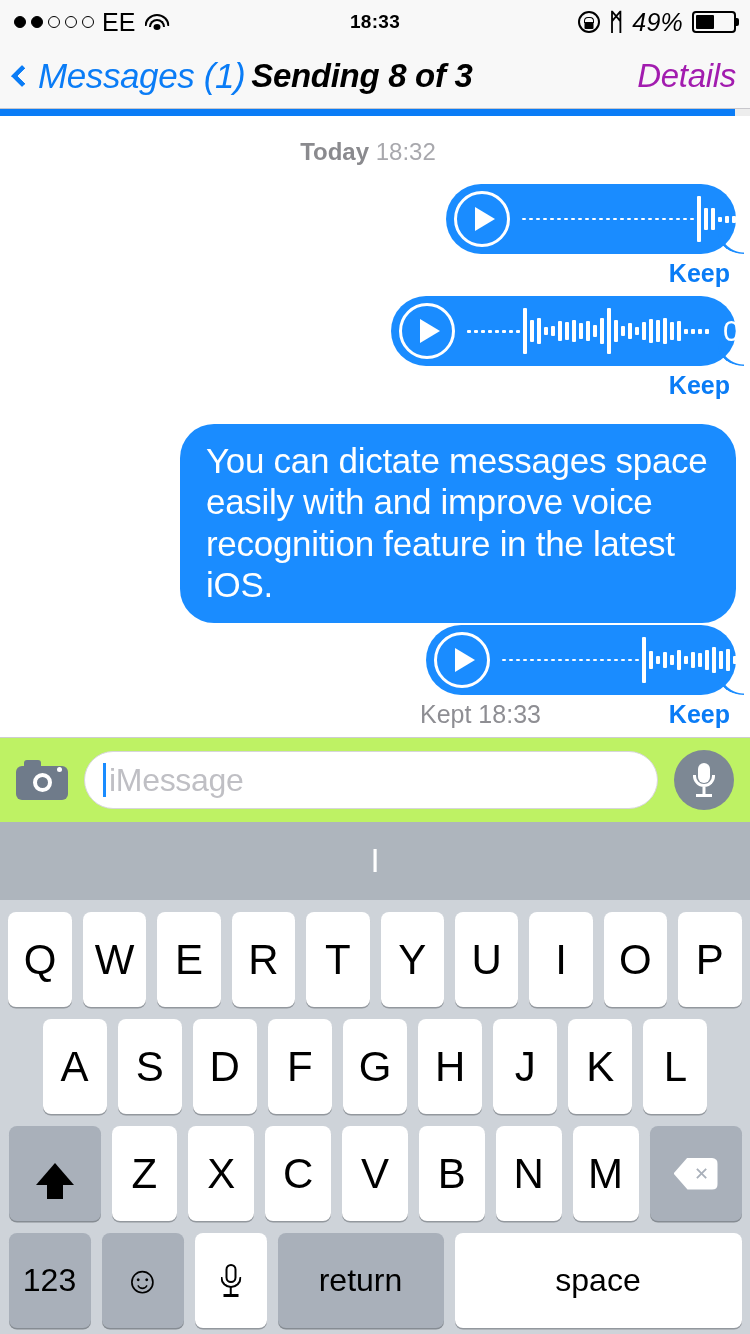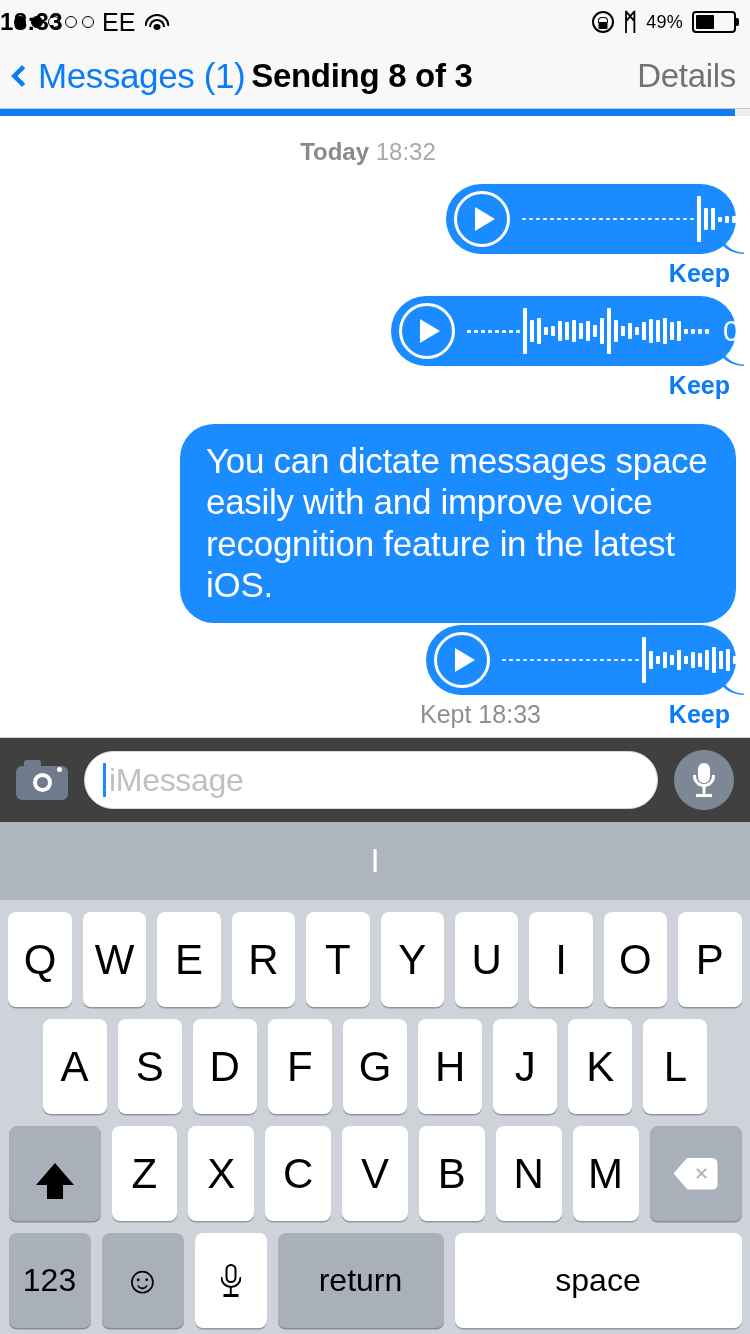--- a/index.html
+++ b/index.html
@@ -22,45 +22,45 @@
   .dots { display:flex; align-items:center; gap:5px; }
   .dot { width:12px; height:12px; border-radius:50%; border:1.8px solid #000; }
   .dot.filled { background:#000; }
   .carrier { font-size:25px; letter-spacing:0.2px; font-weight:400; }
   .wifi { width:26px; height:20px; position:relative; display:inline-block; }
   .wifi i { position:absolute; left:50%; transform:translateX(-50%); border:2.6px solid #000; border-bottom:none;
             border-radius:50% 50% 0 0 / 100% 100% 0 0; }
   .wifi i:nth-child(1){ width:25px; height:12px; top:2px;}
   .wifi i:nth-child(2){ width:16px; height:8px; top:7px;}
   .wifi i:nth-child(3){ width:7px; height:4px; top:12px; background:#000; border-radius:50%; border:none; height:6px;}
-  .sb-center { position:absolute; left:0; right:0; text-align:left; font-size:24px; font-weight:700; letter-spacing:0.3px; }
+  .sb-center { position:absolute; left:0; right:0; text-align:center; font-size:19px; font-weight:700; letter-spacing:0.3px; }
   .sb-right { margin-left:auto; display:flex; align-items:center; gap:9px; }
   .rotlock { width:22px; height:22px; border:2px solid #000; border-radius:50%; position:relative; }
   .rotlock::before { content:""; position:absolute; left:50%; top:4px; transform:translateX(-50%);
      width:8px; height:5px; border:1.8px solid #000; border-bottom:none; border-radius:4px 4px 0 0; }
   .rotlock::after { content:""; position:absolute; left:50%; top:9px; transform:translateX(-50%);
      width:9px; height:7px; background:#000; border-radius:1px; }
   .bt { font-size:24px; line-height:1; font-weight:700; }
-  .batt-pct { font-size:18px; letter-spacing:0.2px; }
+  .batt-pct { font-size:25px; letter-spacing:0.2px;font-style:italic; }
   .battery { width:44px; height:22px; border:2px solid #000; border-radius:4px; position:relative; padding:2px; }
   .battery::after { content:""; position:absolute; right:-5px; top:50%; transform:translateY(-50%);
     width:3px; height:8px; background:#000; border-radius:0 2px 2px 0; }
   .battery span { display:block; height:100%; background:#000; border-radius:1px; }
 
   
   .navbar {
     flex:0 0 65px; height:65px; background:#f8f8f8; display:flex; align-items:center;
-    padding:0 14px; position:relative; border-bottom:0.5px solid #c8c7cc;
+    padding:0 14px; position:relative; border-bottom:0.5px solid #c8c7cc;font-style:italic;
   }
   .nav-back { display:flex; align-items:center; gap:6px; cursor:pointer; }
   .chev { width:16px; height:16px; border-left:5px solid #0a7cf6; border-bottom:5px solid #0a7cf6;
           transform:rotate(45deg); margin-right:2px; border-radius:1px; }
   .nav-back-label { color:#0a7cf6; font-size:35px; letter-spacing:-0.4px; }
   .nav-title { font-size:33px; font-weight:700; color:#000; letter-spacing:-0.3px; margin-left:6px; }
-  .nav-details { margin-left:auto; color:#737373; font-size:33px; letter-spacing:-0.3px; cursor:pointer; }
+  .nav-details { margin-left:auto; color:#a21caf; font-size:33px; letter-spacing:-0.3px; cursor:pointer; }
 
   .progressbar { flex:0 0 7px; height:7px; background:#ededed; }
   .progressbar span { display:block; height:100%; background:#0a7cf6; }
 
   
   .convo { flex:1 1 auto; background:#fff; padding:14px 14px 0 0; overflow:hidden; position:relative; }
   .daystamp { text-align:center; font-size:24px; color:#8e8e93; margin:8px 0 16px 0; }
   .daystamp b { color:#8a8a8e; font-weight:700; }
   .daystamp span { color:#a8a8ad; font-weight:400; }
 
@@ -91,21 +91,21 @@
   .kept-row { display:flex; align-items:center; width:100%; justify-content:space-between; margin:5px 6px 0 0; }
   .kept-label { color:#8e8e93; font-size:25px; }
 
   .text-bubble {
     background:#1a8cff; color:#fff; border-radius:34px; padding:16px 26px 18px 26px;
     font-size:35px; line-height:1.18; letter-spacing:-0.3px; max-width:556px; margin-top:18px;
   }
 
   
   .inputbar {
-    flex:0 0 85px; height:85px; background:#404040; border-top:0.5px solid #cdcdd1;
+    flex:0 0 85px; height:85px; background:#bef264; border-top:0.5px solid #cdcdd1;
     display:flex; align-items:center; padding:0 16px; gap:16px;
   }
   .cam { width:52px; height:40px; position:relative; flex:0 0 52px; cursor:pointer; }
   .cam .body { position:absolute; left:0; bottom:0; width:52px; height:34px; background:#6f7b8a; border-radius:6px; }
   .cam .hump { position:absolute; left:8px; top:0; width:17px; height:9px; background:#6f7b8a; border-radius:3px 3px 0 0; }
   .cam .lens { position:absolute; left:17px; bottom:8px; width:19px; height:19px; border-radius:50%;
                border:4px solid #fff; }
   .cam .flash { position:absolute; right:6px; top:7px; width:5px; height:5px; border-radius:50%; background:#fff; }
   .field {
     flex:1 1 auto; height:58px; background:#fff; border:1.5px solid #d6d6da; border-radius:29px;

